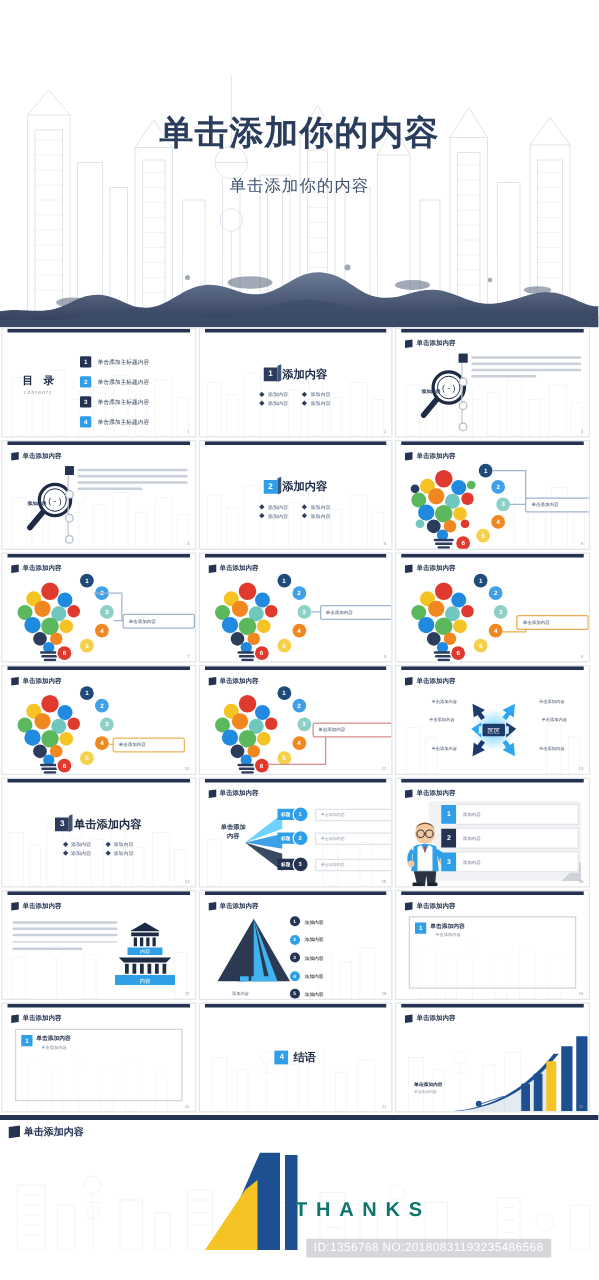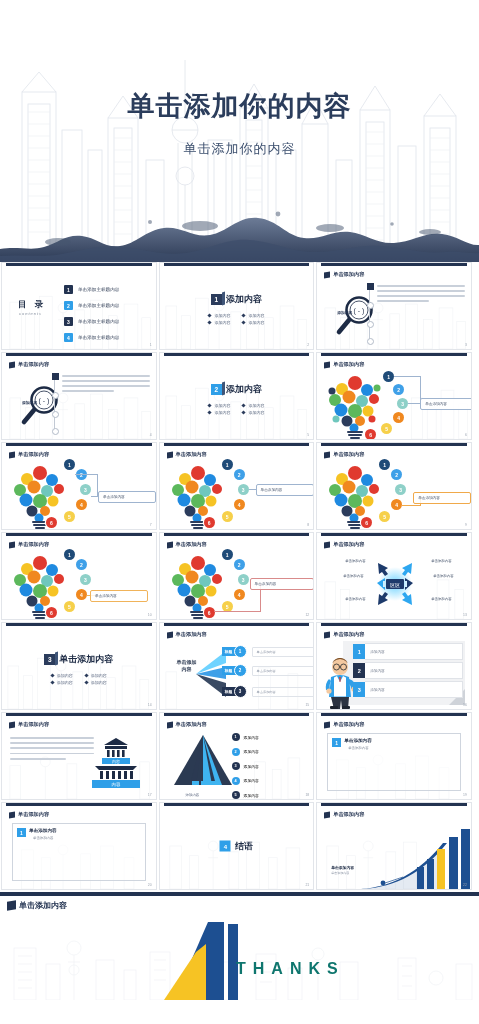--- a/index.html
+++ b/index.html
@@ -1167,15 +1167,16 @@
           <path d="M88 0 L104 0 L104 78 L54 78 Z" fill="#1d4f91"></path>
           <path d="M76 30 L86 22 L86 78 L44 78 Z" fill="#f6c324"></path>
           <path d="M108 2 L118 2 L118 78 L108 78 Z" fill="#1d4f91"></path>
         </svg>
         <div class="thanks">THANKS</div>
       </div>
     </div>
   </div>
 
   <div class="wm">
+    <div class="wm-id">ID:1356768 NO:20180831193235486568</div>
   </div>
 
 </div>
 
 </body></html>

